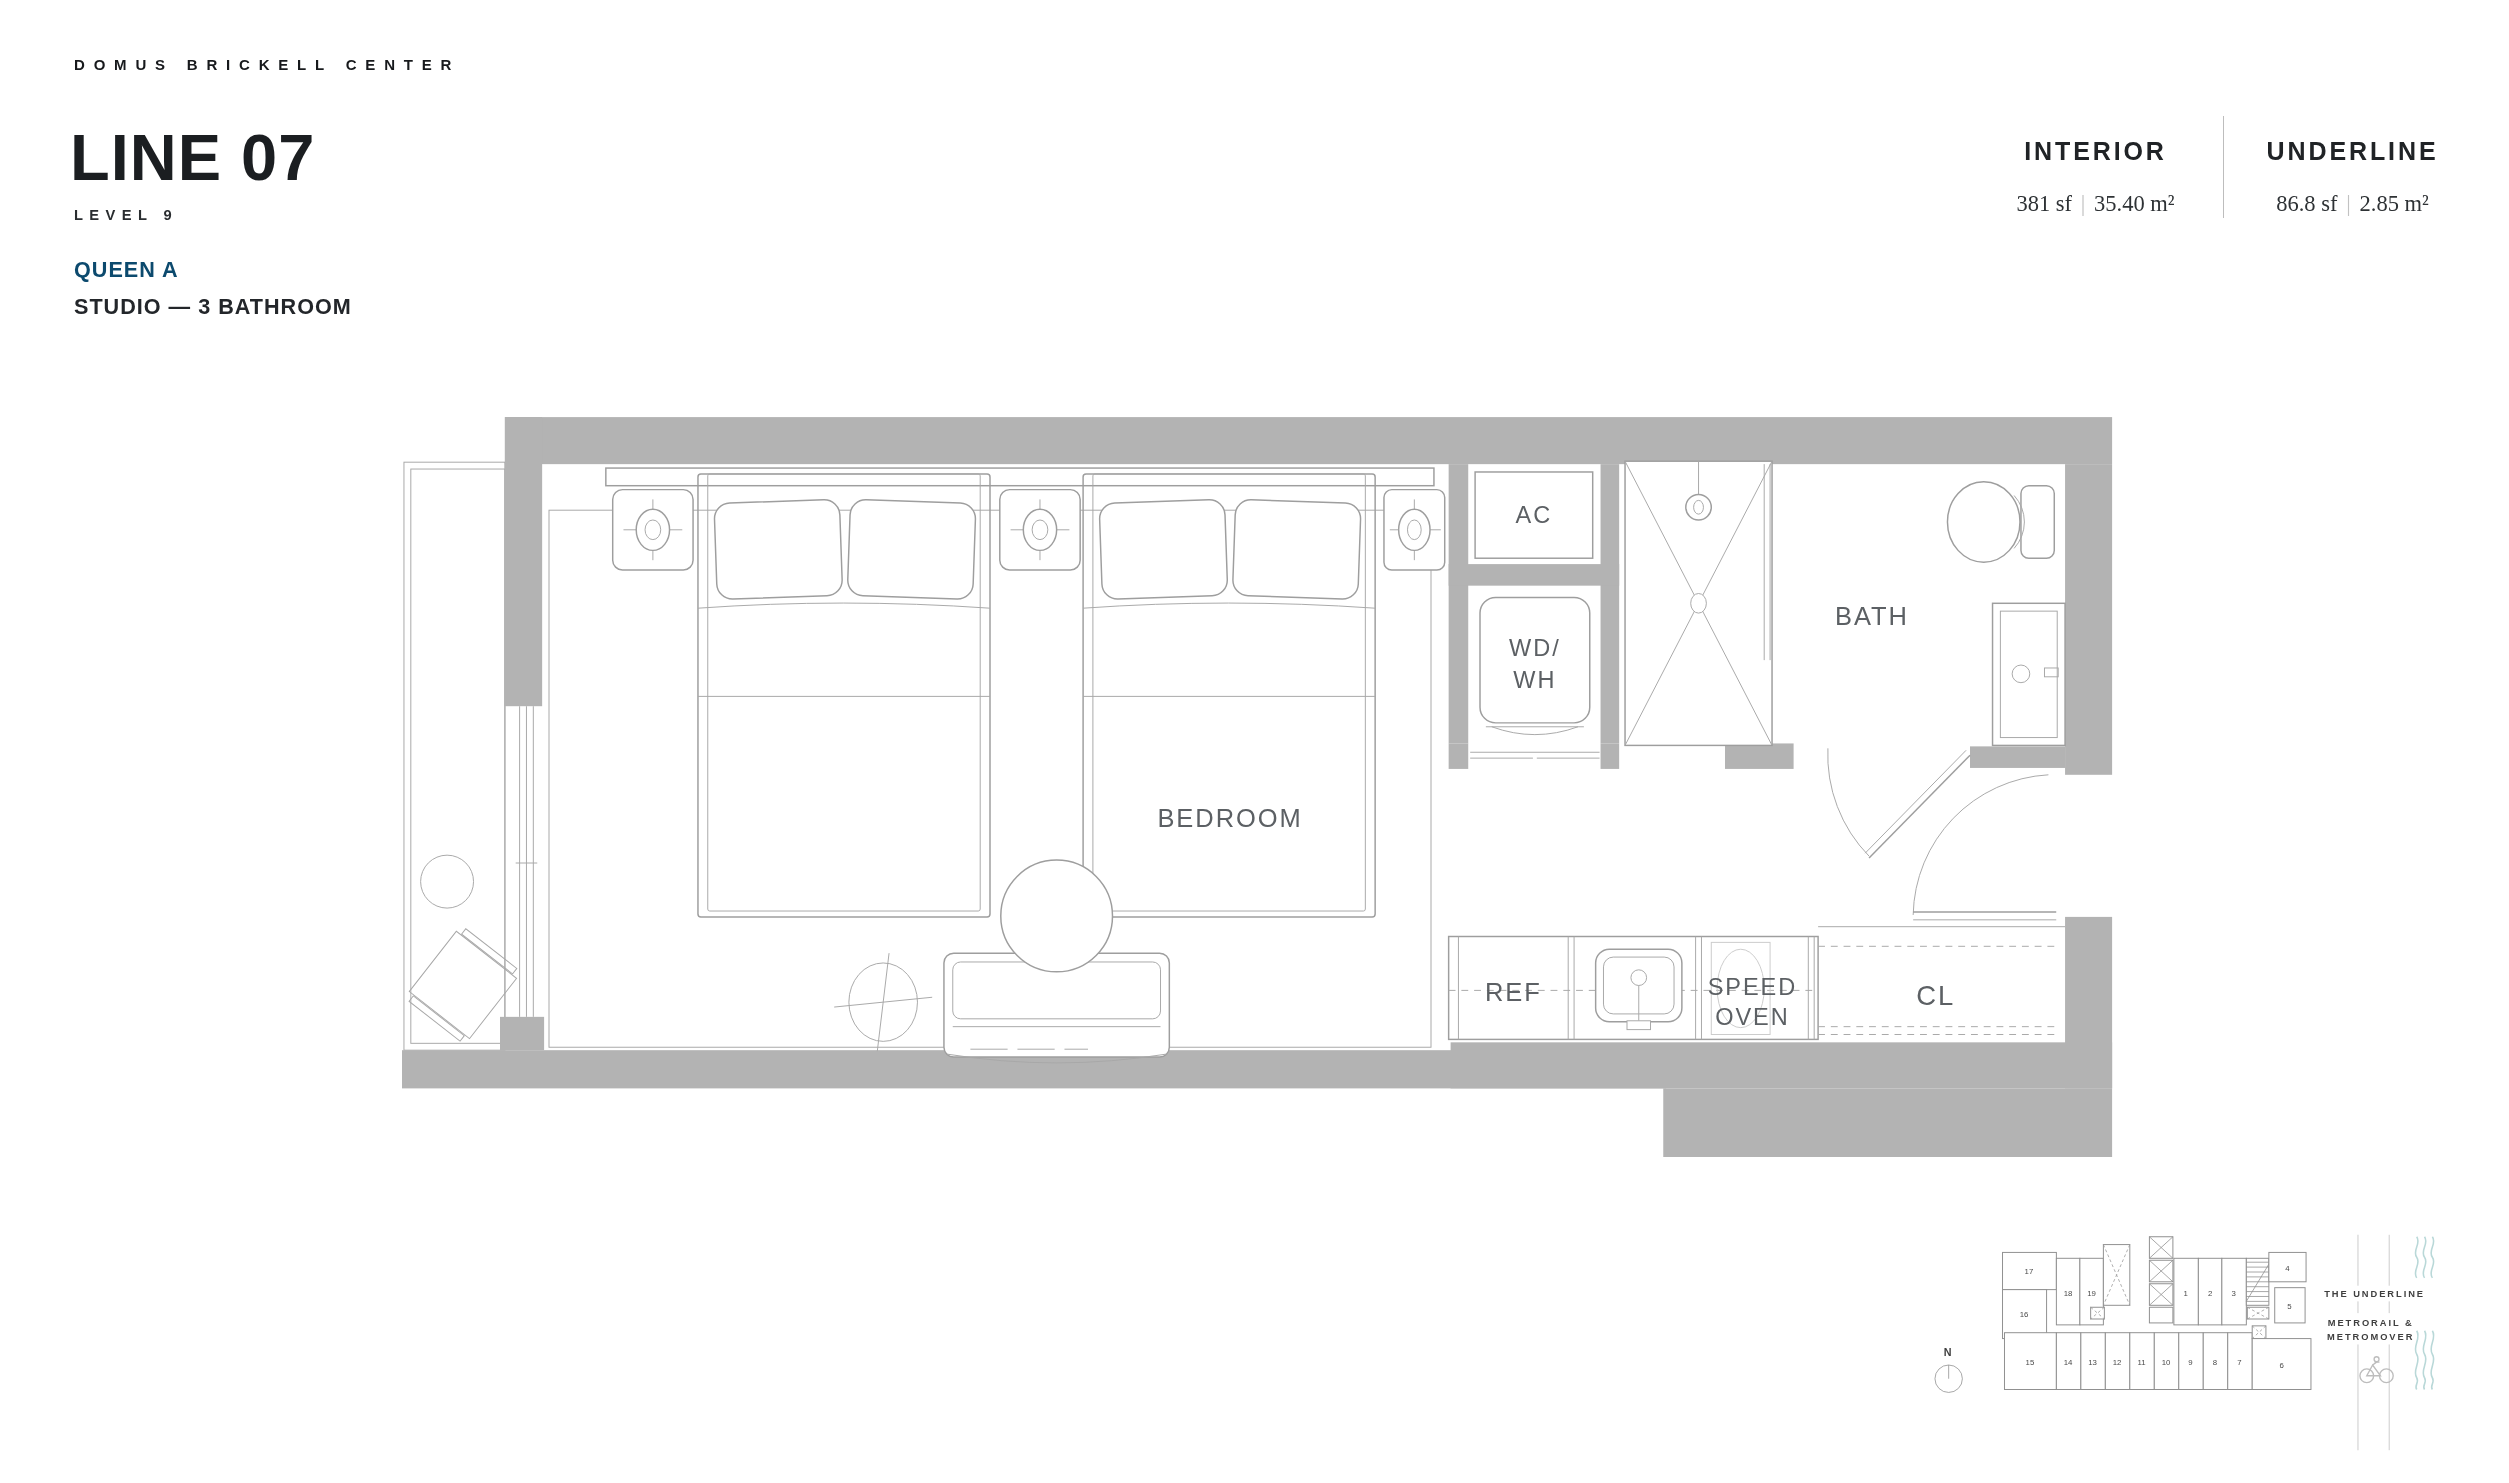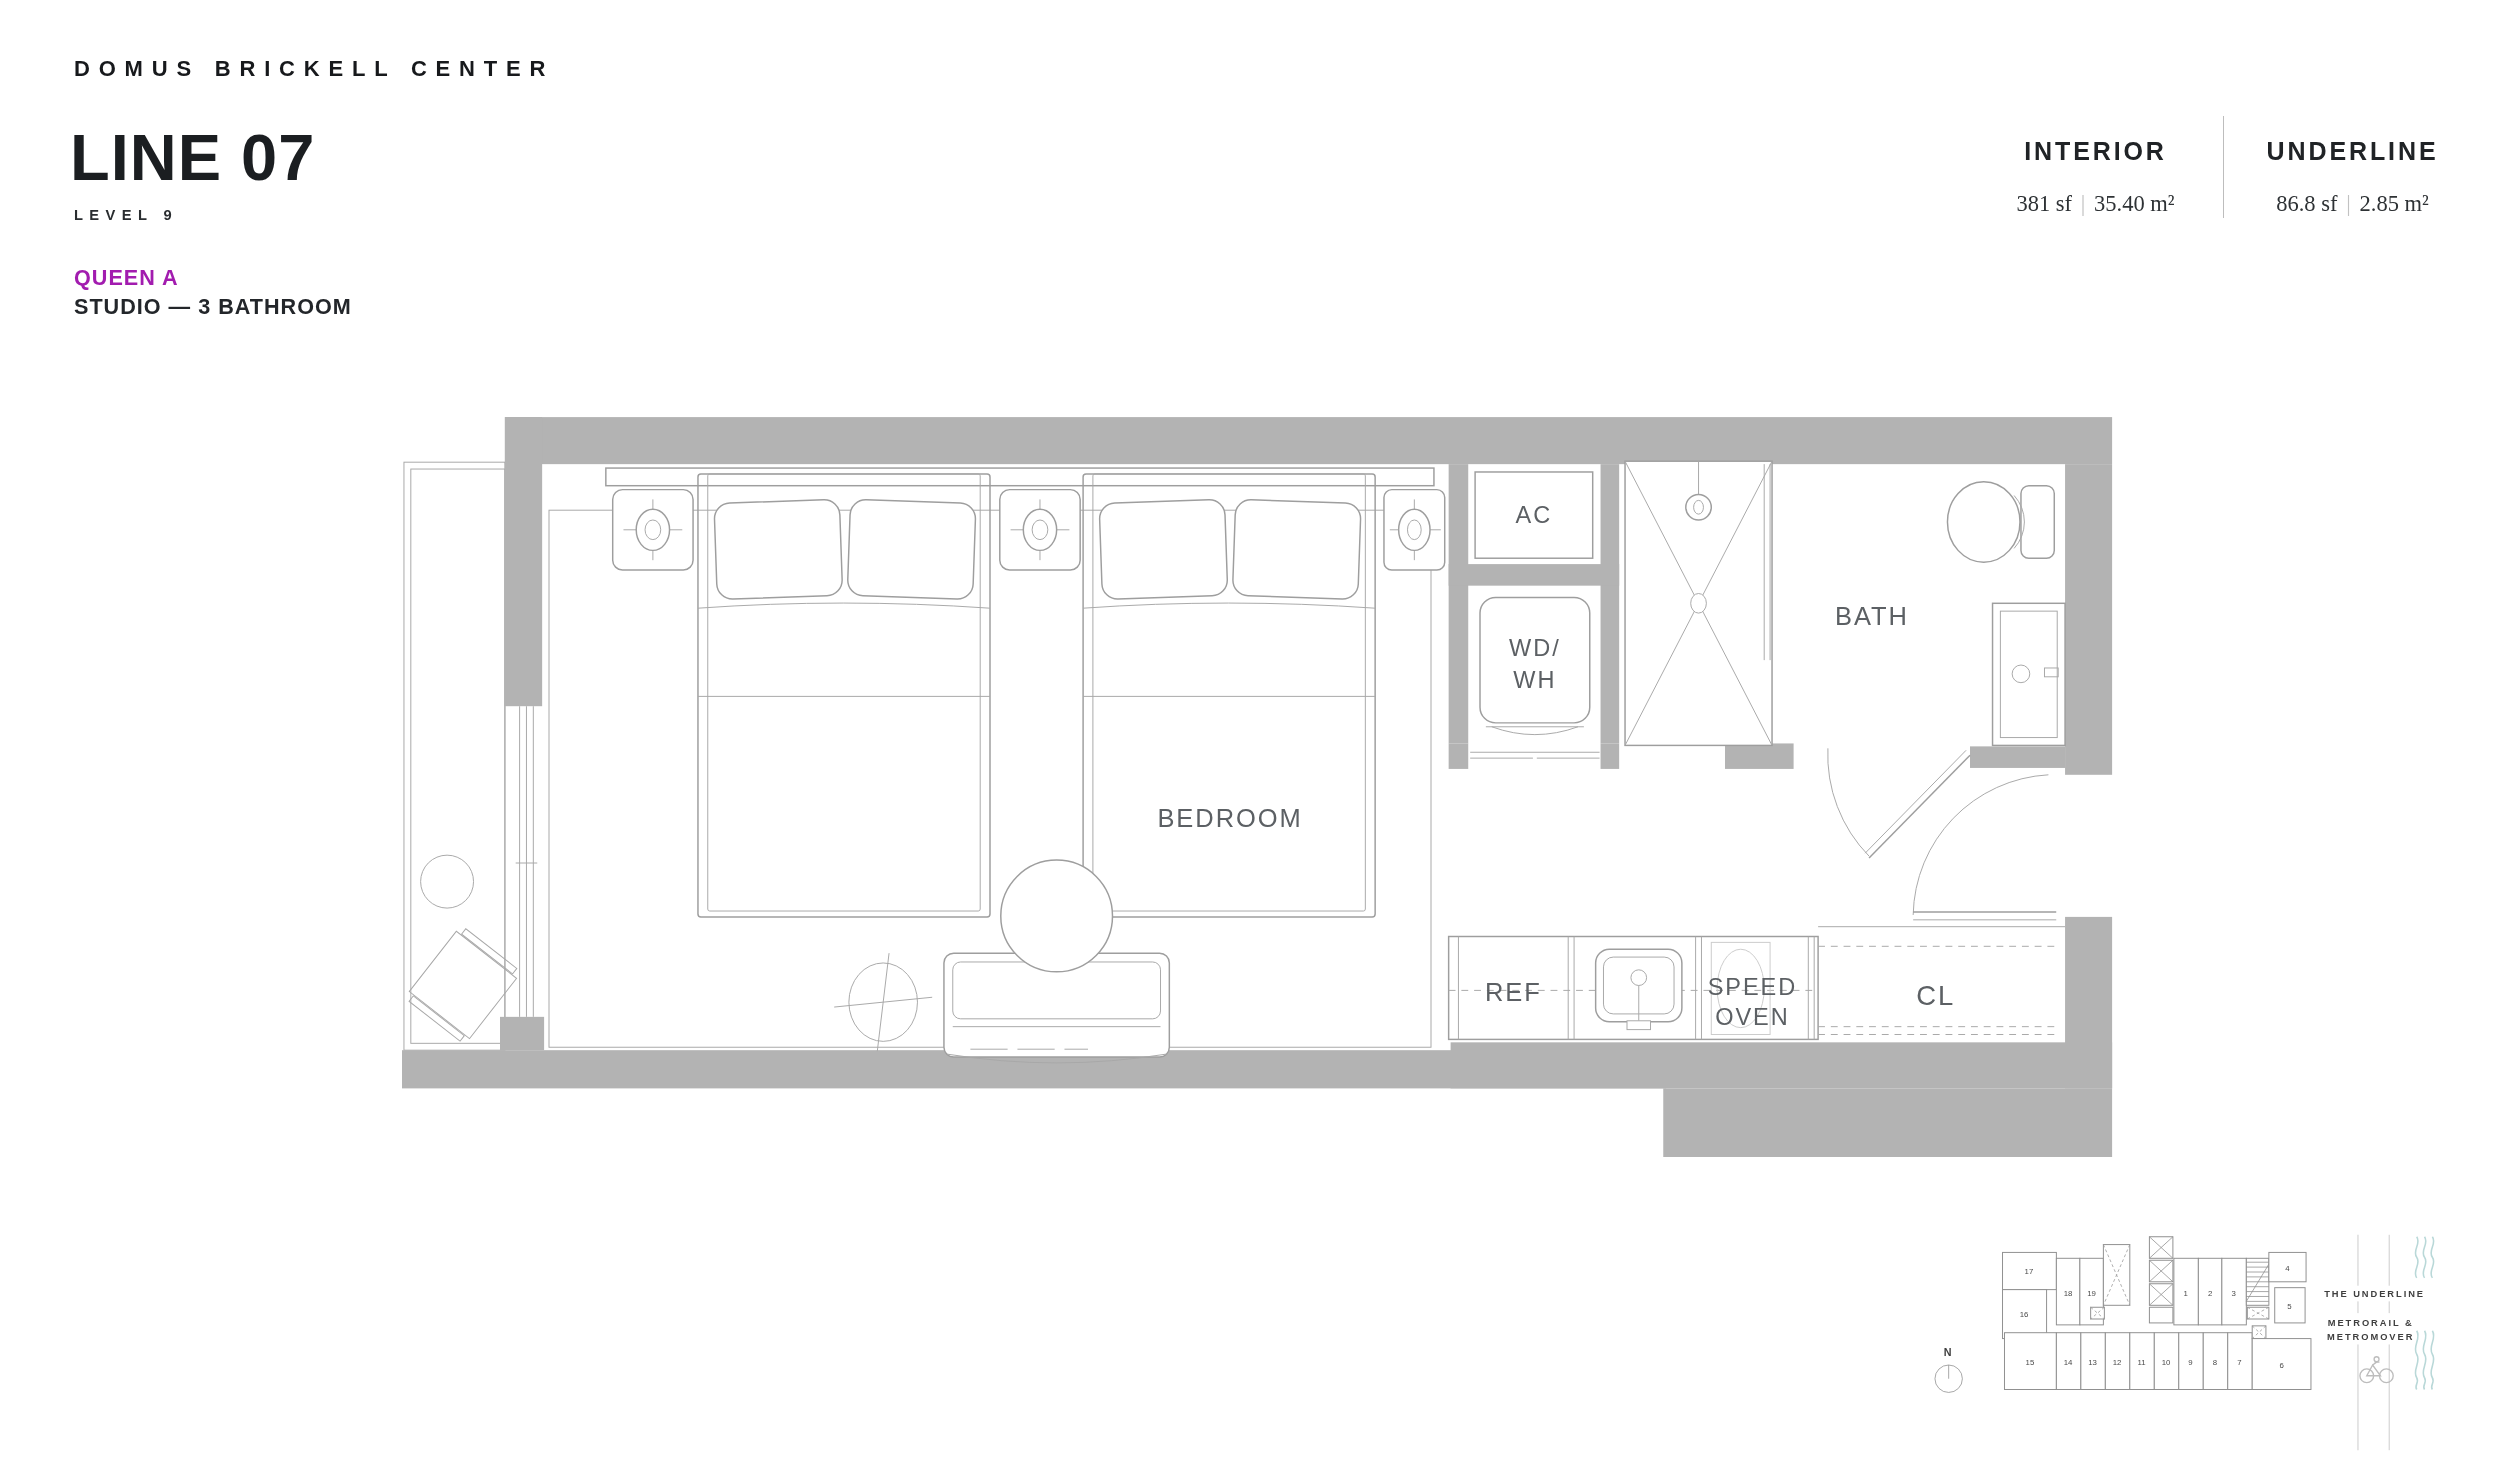--- a/index.html
+++ b/index.html
@@ -1,23 +1,23 @@
 <!DOCTYPE html>
 <html><head>
 <meta charset="utf-8">
 <style>
   html,body{margin:0;padding:0;}
   body{width:2509px;height:1484px;background:#ffffff;position:relative;overflow:hidden;
        font-family:"Liberation Sans",sans-serif;color:#1b1e21;}
   .abs{position:absolute;}
   
-  .brand{left:74px;top:56px;font-size:22px;font-weight:600;letter-spacing:8.8px;color:#17191c;}
+  .brand{left:74px;top:56px;font-size:15px;font-weight:600;letter-spacing:8.8px;color:#17191c;}
   .title{left:70px;top:125px;font-size:65px;line-height:65px;font-weight:700;letter-spacing:1px;color:#1b1e21;}
   .level{left:74px;top:207px;font-size:14.7px;font-weight:600;letter-spacing:6.4px;color:#2a2d30;}
-  .uname{left:74px;top:257px;font-size:21.6px;font-weight:600;letter-spacing:1px;color:#a21caf;margin-top:8px;}
+  .uname{left:74px;top:257px;font-size:21.6px;font-weight:600;letter-spacing:1px;color:#0c4a6e;}
   .utype{left:74px;top:294px;font-size:21.6px;font-weight:600;letter-spacing:1px;color:#23262a;}
   
   .statcol{width:231px;text-align:center;}
   .statlabel{font-size:25px;font-weight:600;letter-spacing:2.9px;color:#202326;}
   .statnums{margin-top:25px;font-family:"Liberation Serif",serif;font-size:22.5px;color:#2e3235;white-space:nowrap;}
   .statsep{color:#c2c2c2;padding:0 8.8px;font-family:"Liberation Serif",serif;}
   .statdivider{left:2223px;top:116px;width:1px;height:102px;background:#bdbdbd;}
   
   .wall{fill:#b3b3b3;stroke:none;}
   .ln{fill:none;stroke:#9e9e9e;stroke-width:1.5;}

